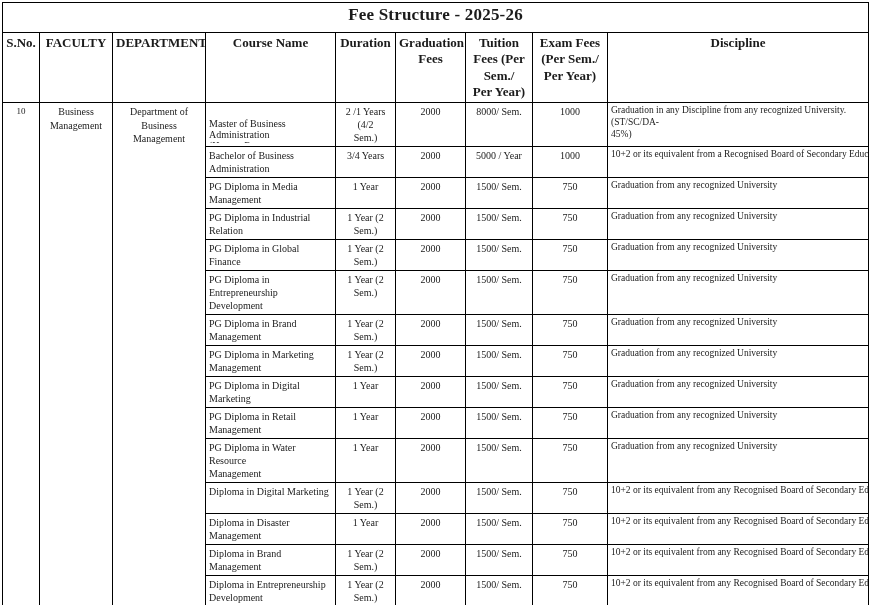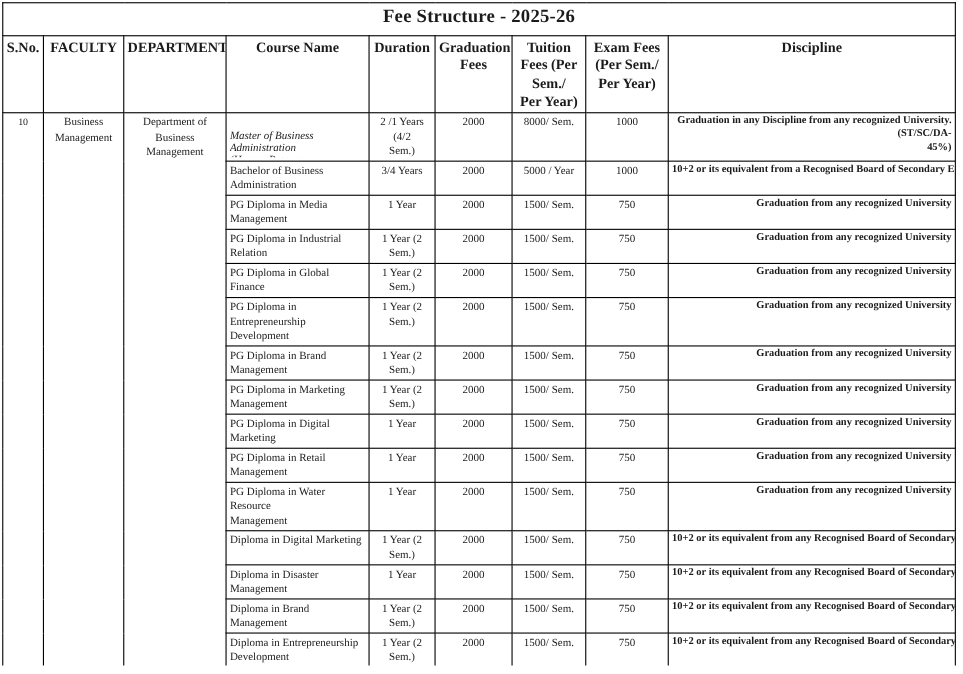--- a/index.html
+++ b/index.html
@@ -83,26 +83,25 @@
   .c-admission,
   .c-tuition,
   .c-exam {
     font-size: 10px;
     text-align: center;
     vertical-align: middle;
     line-height: 1.3;
   }
   .c-elig {
     font-size: 9.5px;
-    text-align: right;
+    text-align: left;
     vertical-align: top;
     line-height: 1.25;
     padding: 2px 2px 2px 3px;
     white-space: nowrap;
-    font-weight: bold;
   }
   .c-elig.wrapped { white-space: normal; }
 
   tr.data-row { height: 28.6px; }
 
   
   col.w-sno      { width: 37px; }
   col.w-faculty  { width: 73px; }
   col.w-dept     { width: 93px; }
   col.w-course   { width: 130px; }
@@ -112,21 +111,20 @@
   col.w-exam     { width: 75px; }
   col.w-elig     { width: 261px; }
 
   
   .clip-course {
     max-height: 25px;
     overflow: hidden;
     display: block;
     line-height: 1.12;
     padding-top: 13px;
-    font-style: italic;
   }
 </style>
 </head>
 <body>
 
 <div class="page">
   <table class="fee-table">
     <colgroup>
       <col class="w-sno">
       <col class="w-faculty">

